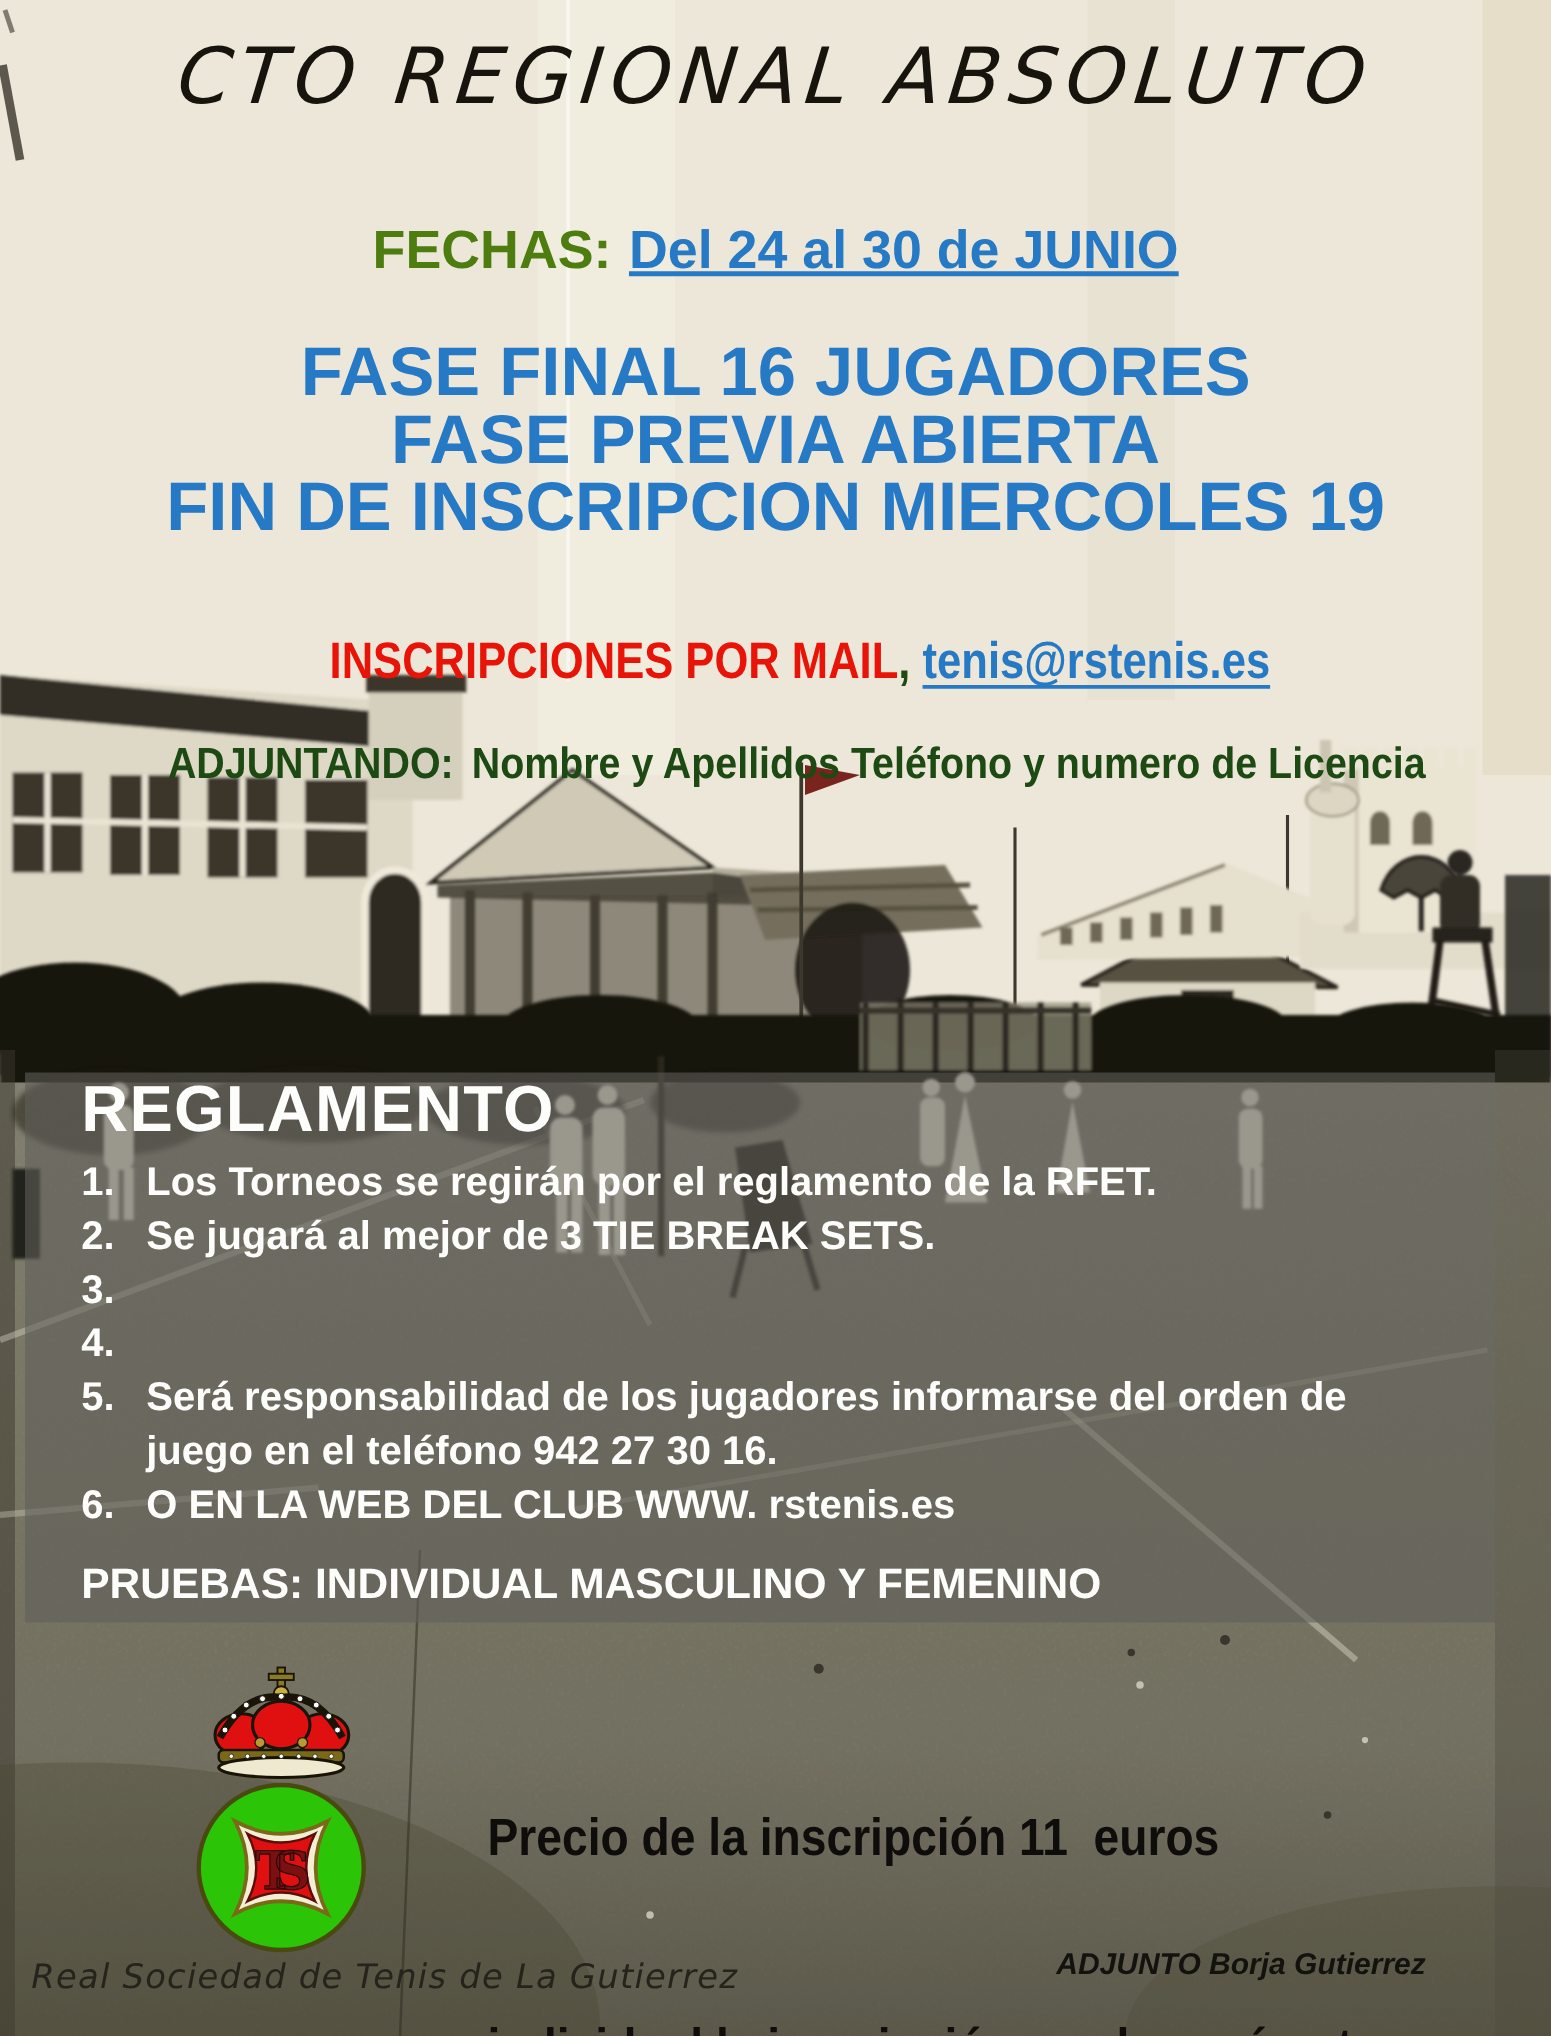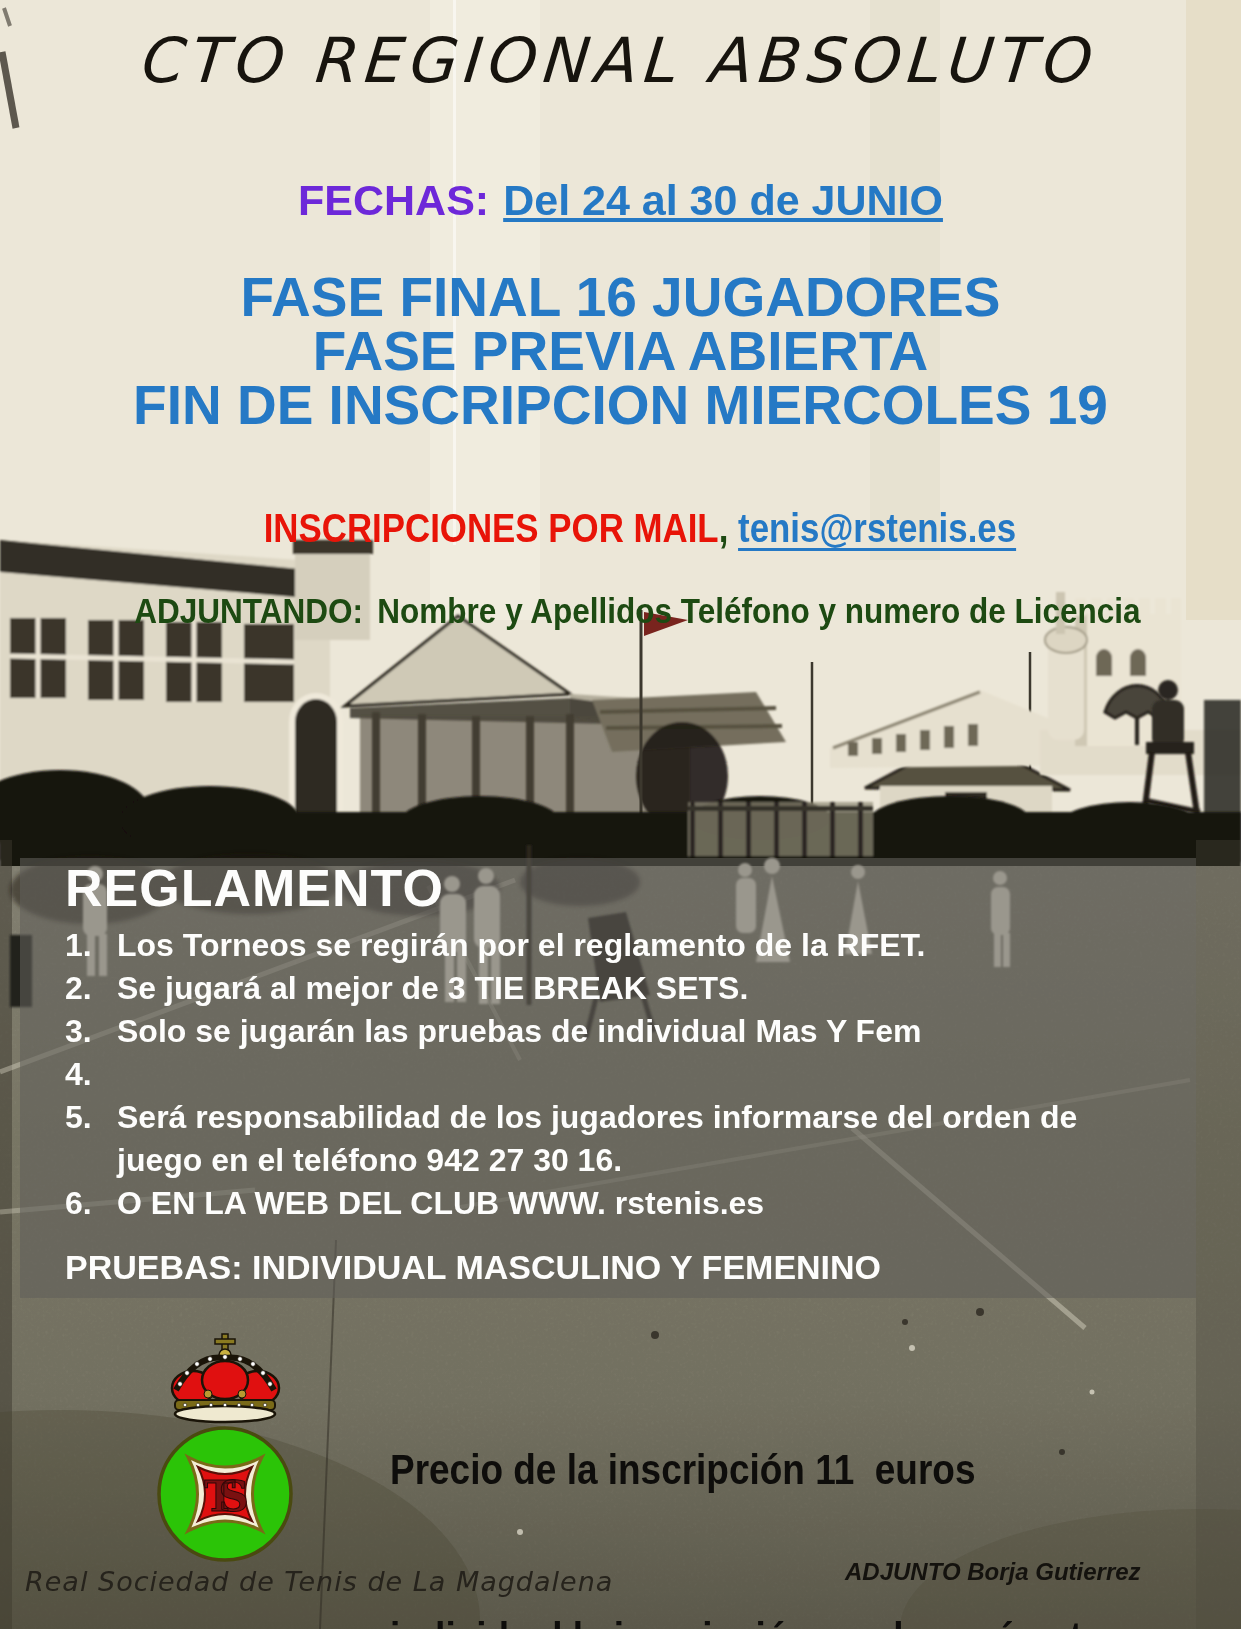--- a/index.html
+++ b/index.html
@@ -7,21 +7,21 @@
           background:#ece7d8;font-family:"Liberation Sans",sans-serif;}
   .abs{position:absolute;}
   svg{display:block;}
   .bg{position:absolute;inset:0;z-index:0;}
 
   
   .title{left:0;right:0;top:24px;text-align:center;z-index:3;
          font-family:cursive, "DejaVu Sans", sans-serif;font-style:italic;
          font-size:62px;letter-spacing:6px;color:#17140e;transform:skewX(-6deg);}
   .dates{left:0;right:0;top:176px;text-align:center;z-index:3;font-weight:bold;font-size:43px;}
-  .dates .lbl{color:#6d28d9;margin-right:14px;}
+  .dates .lbl{color:#4d7c0f;margin-right:14px;}
   .dates .val{color:#2579c5;text-decoration:underline;}
   .phases{left:0;right:0;top:270px;text-align:center;z-index:3;font-weight:bold;
           font-size:55px;line-height:54px;color:#2579c5;}
   .mail{left:0;right:0;top:458px;text-align:center;z-index:3;font-weight:bold;font-size:41px;
         transform:scaleX(0.85);transform-origin:center top;white-space:pre;}
   .mail .red{color:#e81408;}
   .mail .sep{color:#1d4a12;}
   .mail .email{color:#2579c5;text-decoration:underline;text-decoration-thickness:3px;text-underline-offset:6px;}
   .attach{left:0;right:0;top:551px;text-align:center;z-index:3;font-weight:bold;font-size:35px;
           color:#1d4a12;transform:scaleX(0.9);transform-origin:center top;white-space:pre;}
@@ -317,21 +317,20 @@
       <div class="rule">
         <span class="num">1.</span>
         <span class="txt">Los Torneos se regirán por el reglamento de la RFET.</span>
       </div>
       <div class="rule">
         <span class="num">2.</span>
         <span class="txt">Se jugará al mejor de 3 TIE BREAK SETS.</span>
       </div>
       <div class="rule">
         <span class="num">3.</span>
-        <span class="txt">Solo se jugarán las pruebas de individual Mas Y Fem</span>
       </div>
       <div class="rule">
         <span class="num">4.</span>
       </div>
       <div class="rule">
         <span class="num">5.</span>
         <span class="txt">Será responsabilidad de los jugadores informarse del orden de juego en el teléfono 942 27 30 16.</span>
       </div>
       <div class="rule">
         <span class="num">6.</span>
@@ -382,19 +381,19 @@
       </g>
     </g>
     <g>
       <circle cx="107" cy="166" r="66" fill="#2bc407" stroke="#4a4a10" stroke-width="3.5"></circle>
       <path d="M70,129 Q107,149 144,129 Q125,166 144,203 Q107,183 70,203 Q89,166 70,129 Z" fill="#f4eed6" stroke="#7a6a18" stroke-width="3"></path>
       <path d="M80,139 Q107,153 134,139 Q120,166 134,193 Q107,179 80,193 Q94,166 80,139 Z" fill="#e01010" stroke="#5a1008" stroke-width="2"></path>
       <text x="100" y="183" text-anchor="middle" letter-spacing="-17" font-family="DejaVu Serif, serif" font-weight="bold" font-size="42" fill="#7a1010" stroke="#2a0808" stroke-width="1">TS</text>
     </g>
   </svg>
 
-  <div class="abs club-script">Real Sociedad de Tenis de La Magdalena</div>
+  <div class="abs club-script">Real Sociedad de Tenis de La Gutierrez</div>
 
   <div class="abs officials">
     <div>ADJUNTO Borja Gutierrez</div>
   </div>
 
 </div>
 
 </body></html>

